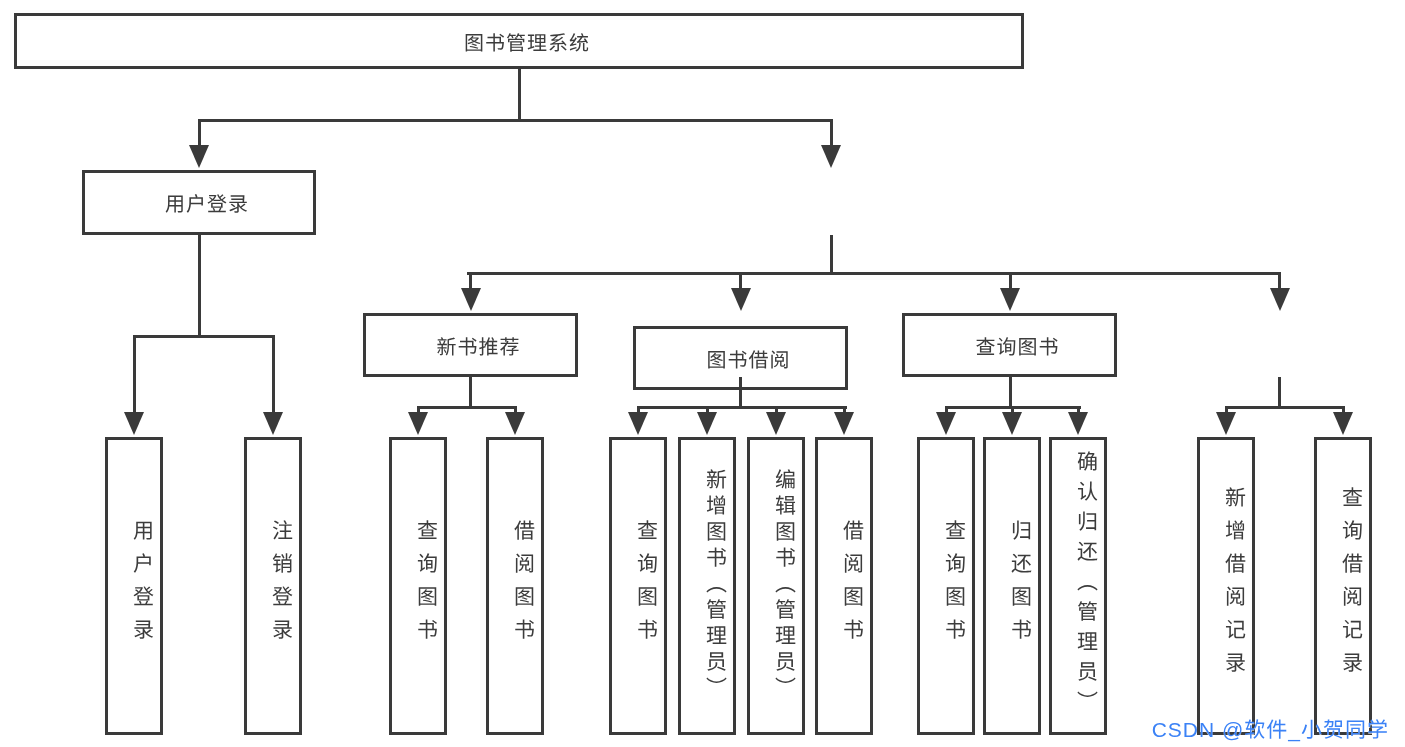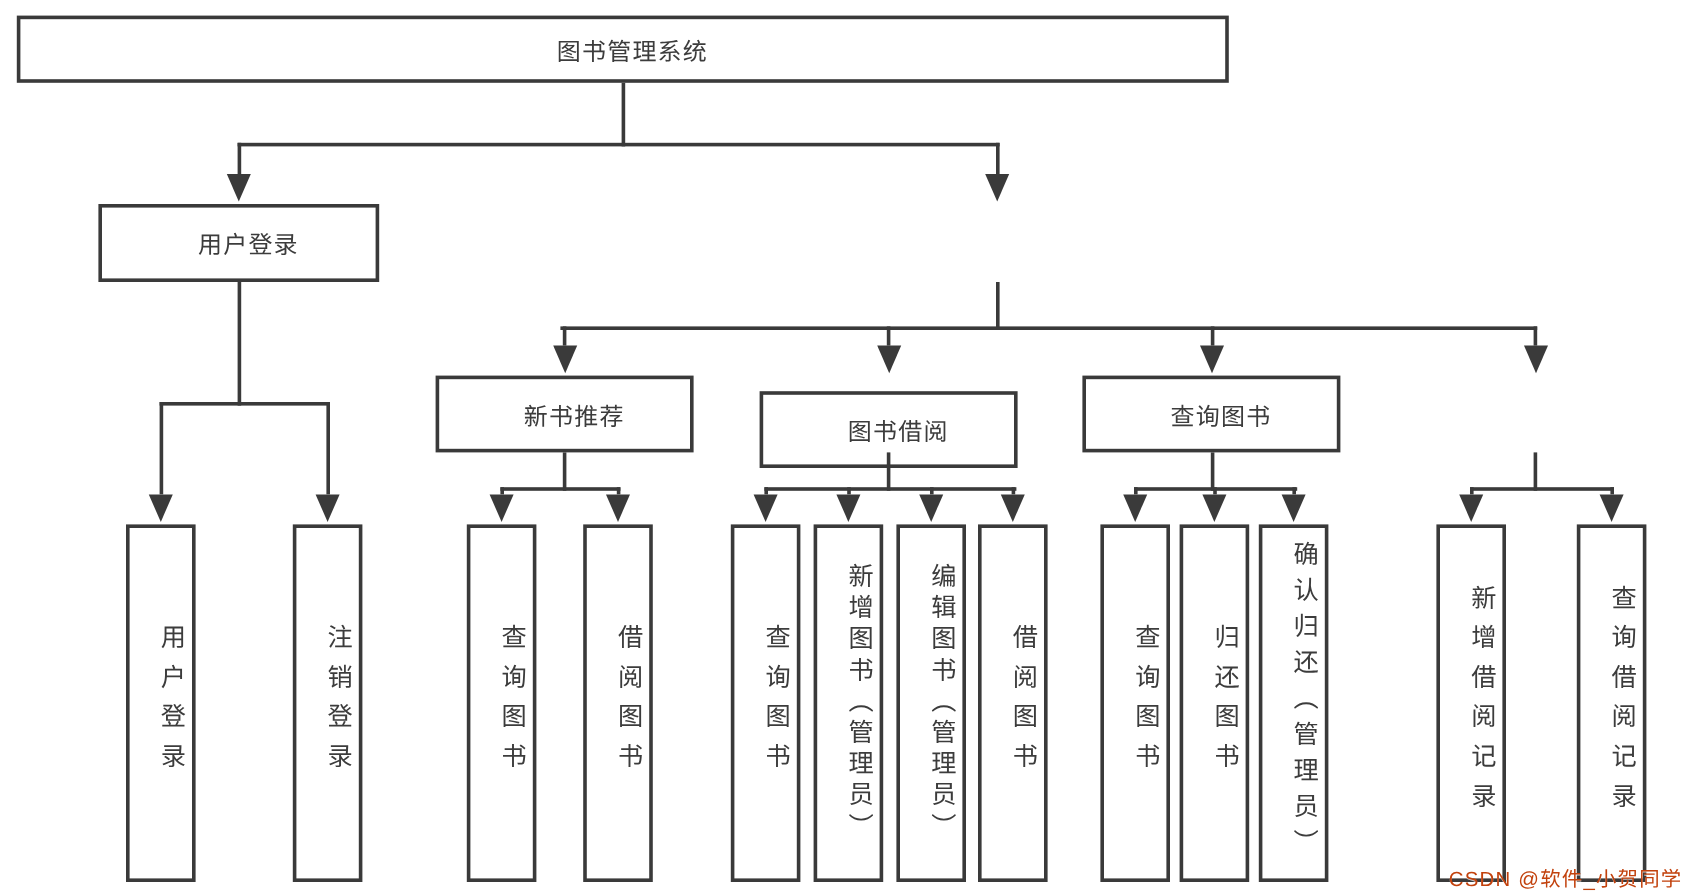--- a/index.html
+++ b/index.html
@@ -26,22 +26,22 @@
   .ls-sm{letter-spacing:5px;}
   .vline{position:absolute;width:3px;background:var(--line);}
   .hline{position:absolute;height:3px;background:var(--line);}
   .arrow{position:absolute;width:3px;background:var(--line);}
   .arrow::after{
     content:"";position:absolute;top:100%;left:50%;margin-left:-10px;
     border-style:solid;border-width:23px 10px 0 10px;
     border-color:var(--line) transparent transparent transparent;
   }
   .watermark{
-    position:absolute;right:3px;bottom:4px;z-index:10;
-    font-size:17px;color:#c2410c;letter-spacing:1px;
+    position:absolute;right:16px;bottom:4px;z-index:10;
+    font-size:21px;color:#3b82f6;letter-spacing:1px;
     text-shadow:0 1px 0 rgba(255,255,255,.7);white-space:nowrap;
   }
 </style>
 </head>
 <body>
 
 <div class="canvas">
 
   <div class="box" style="left:14px;top:13px;width:1010px;height:56px;">
     <span class="lbl">图书管理系统</span>

